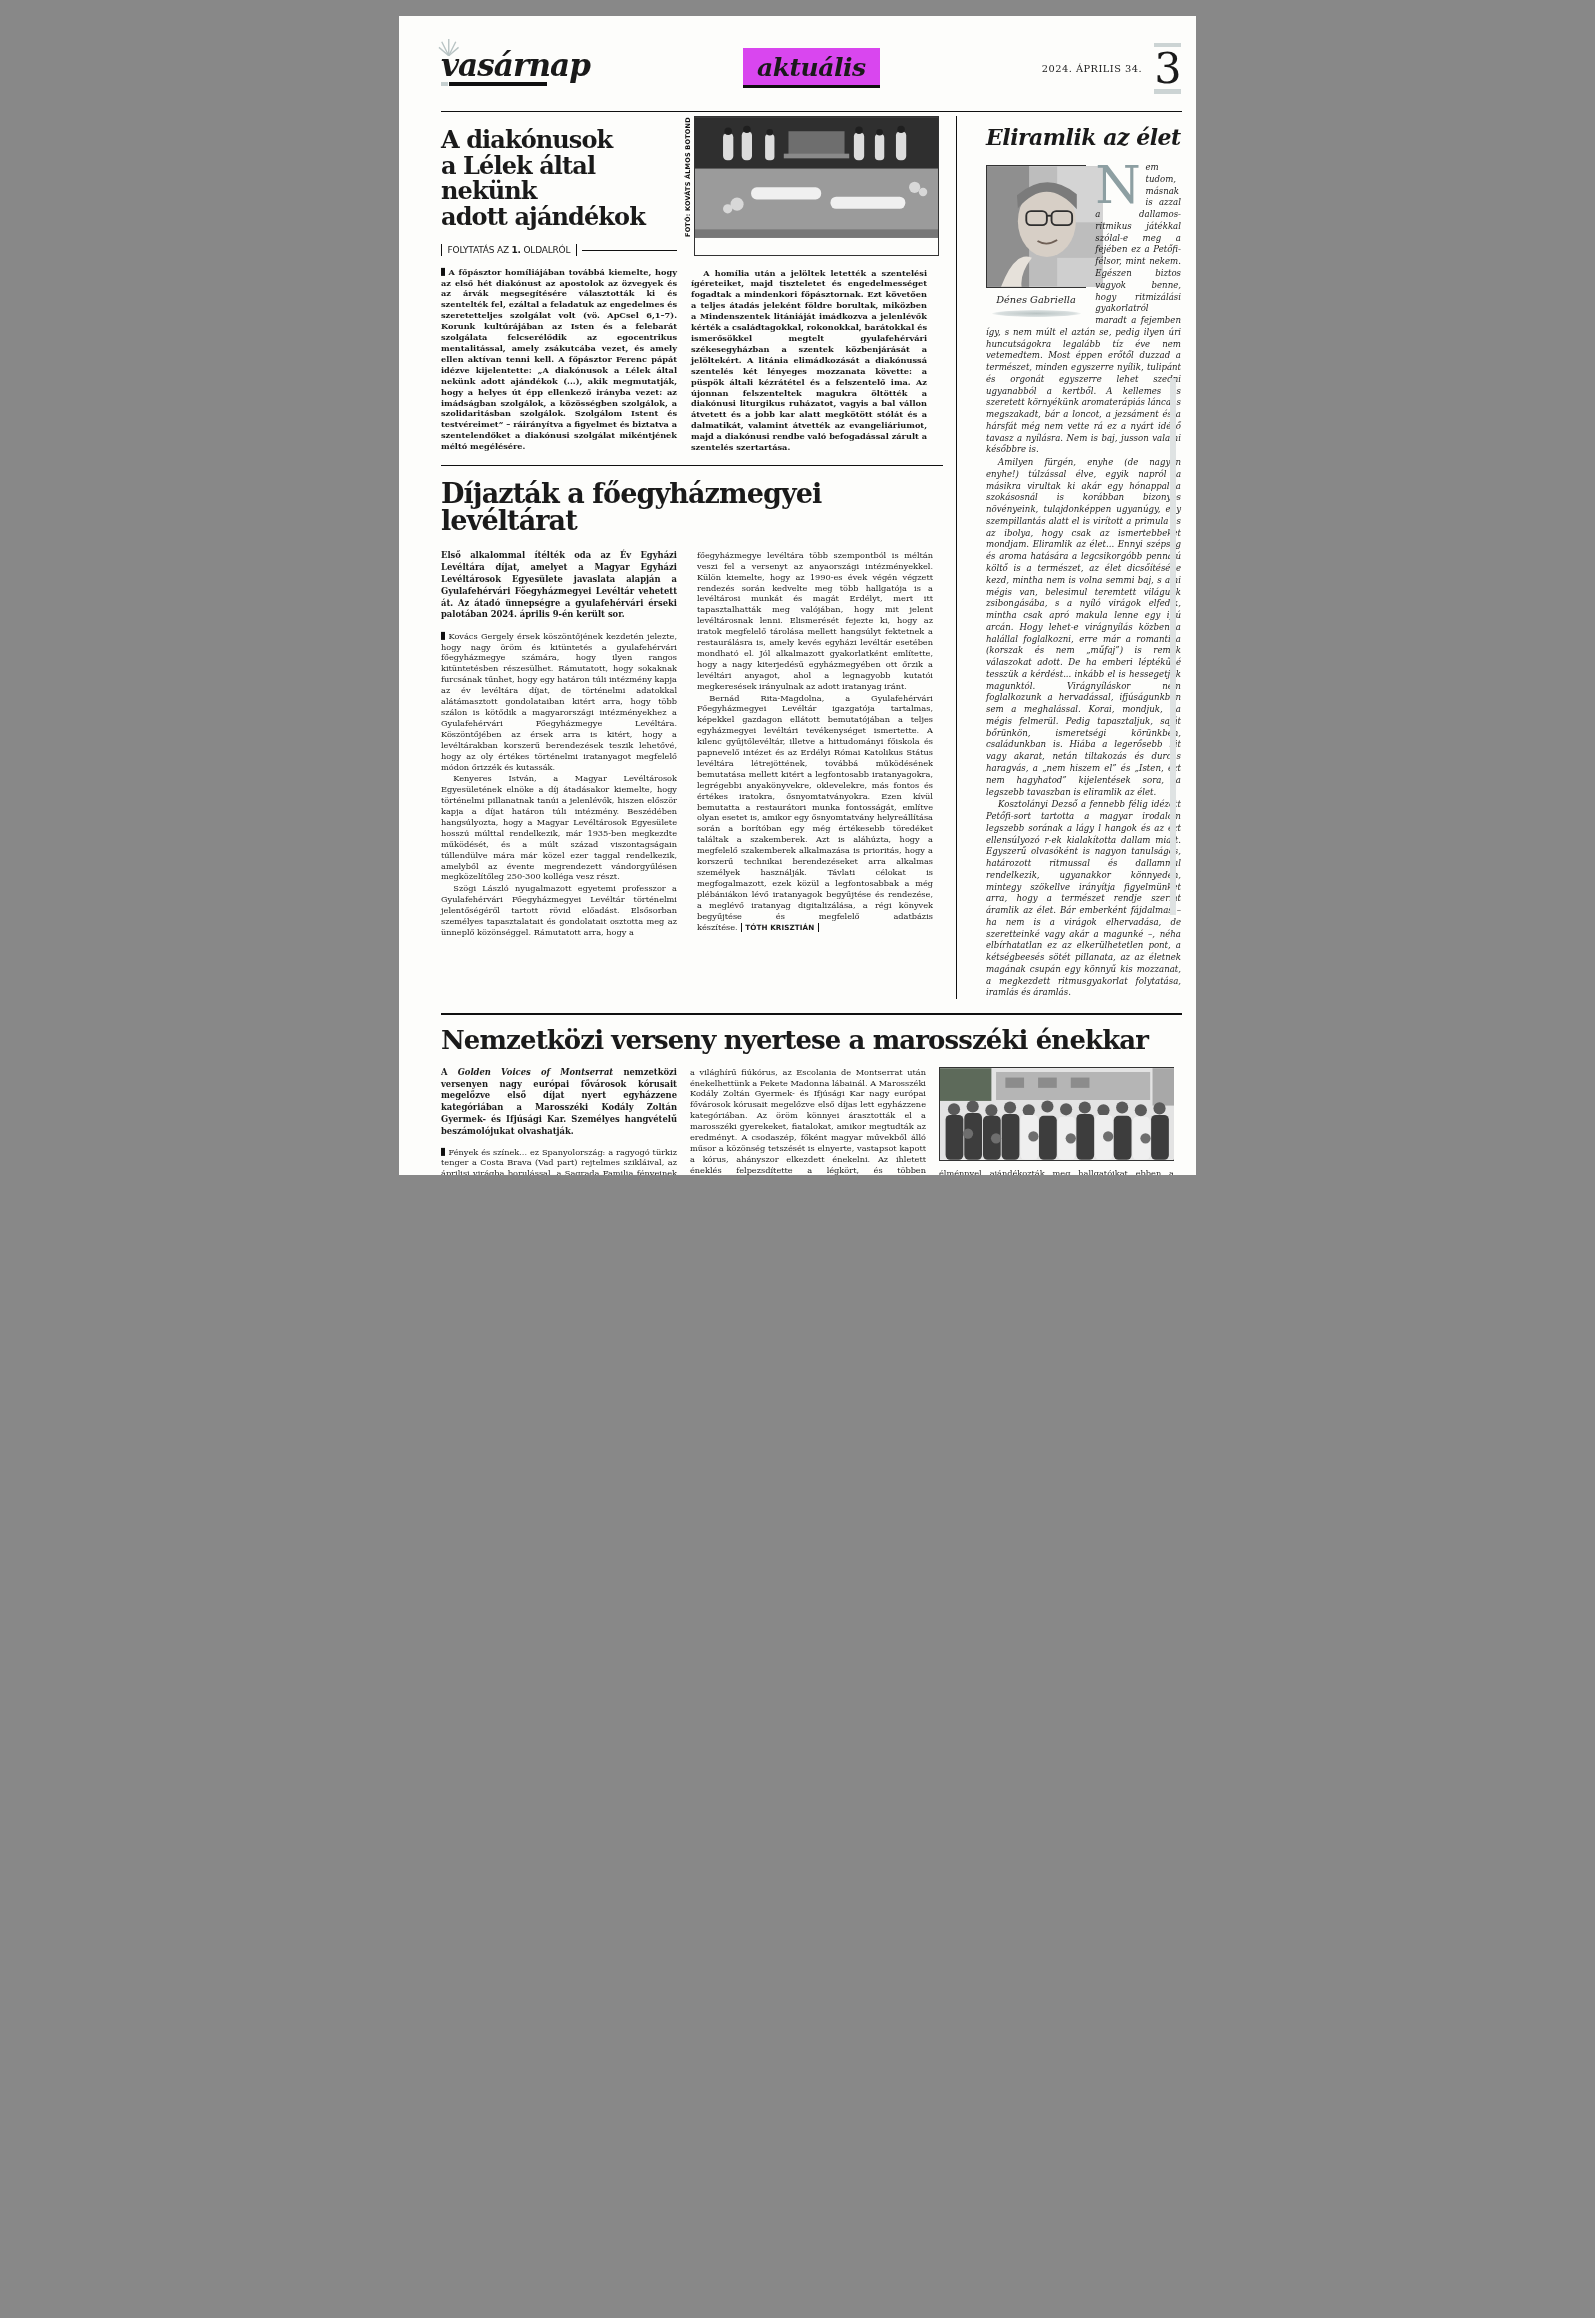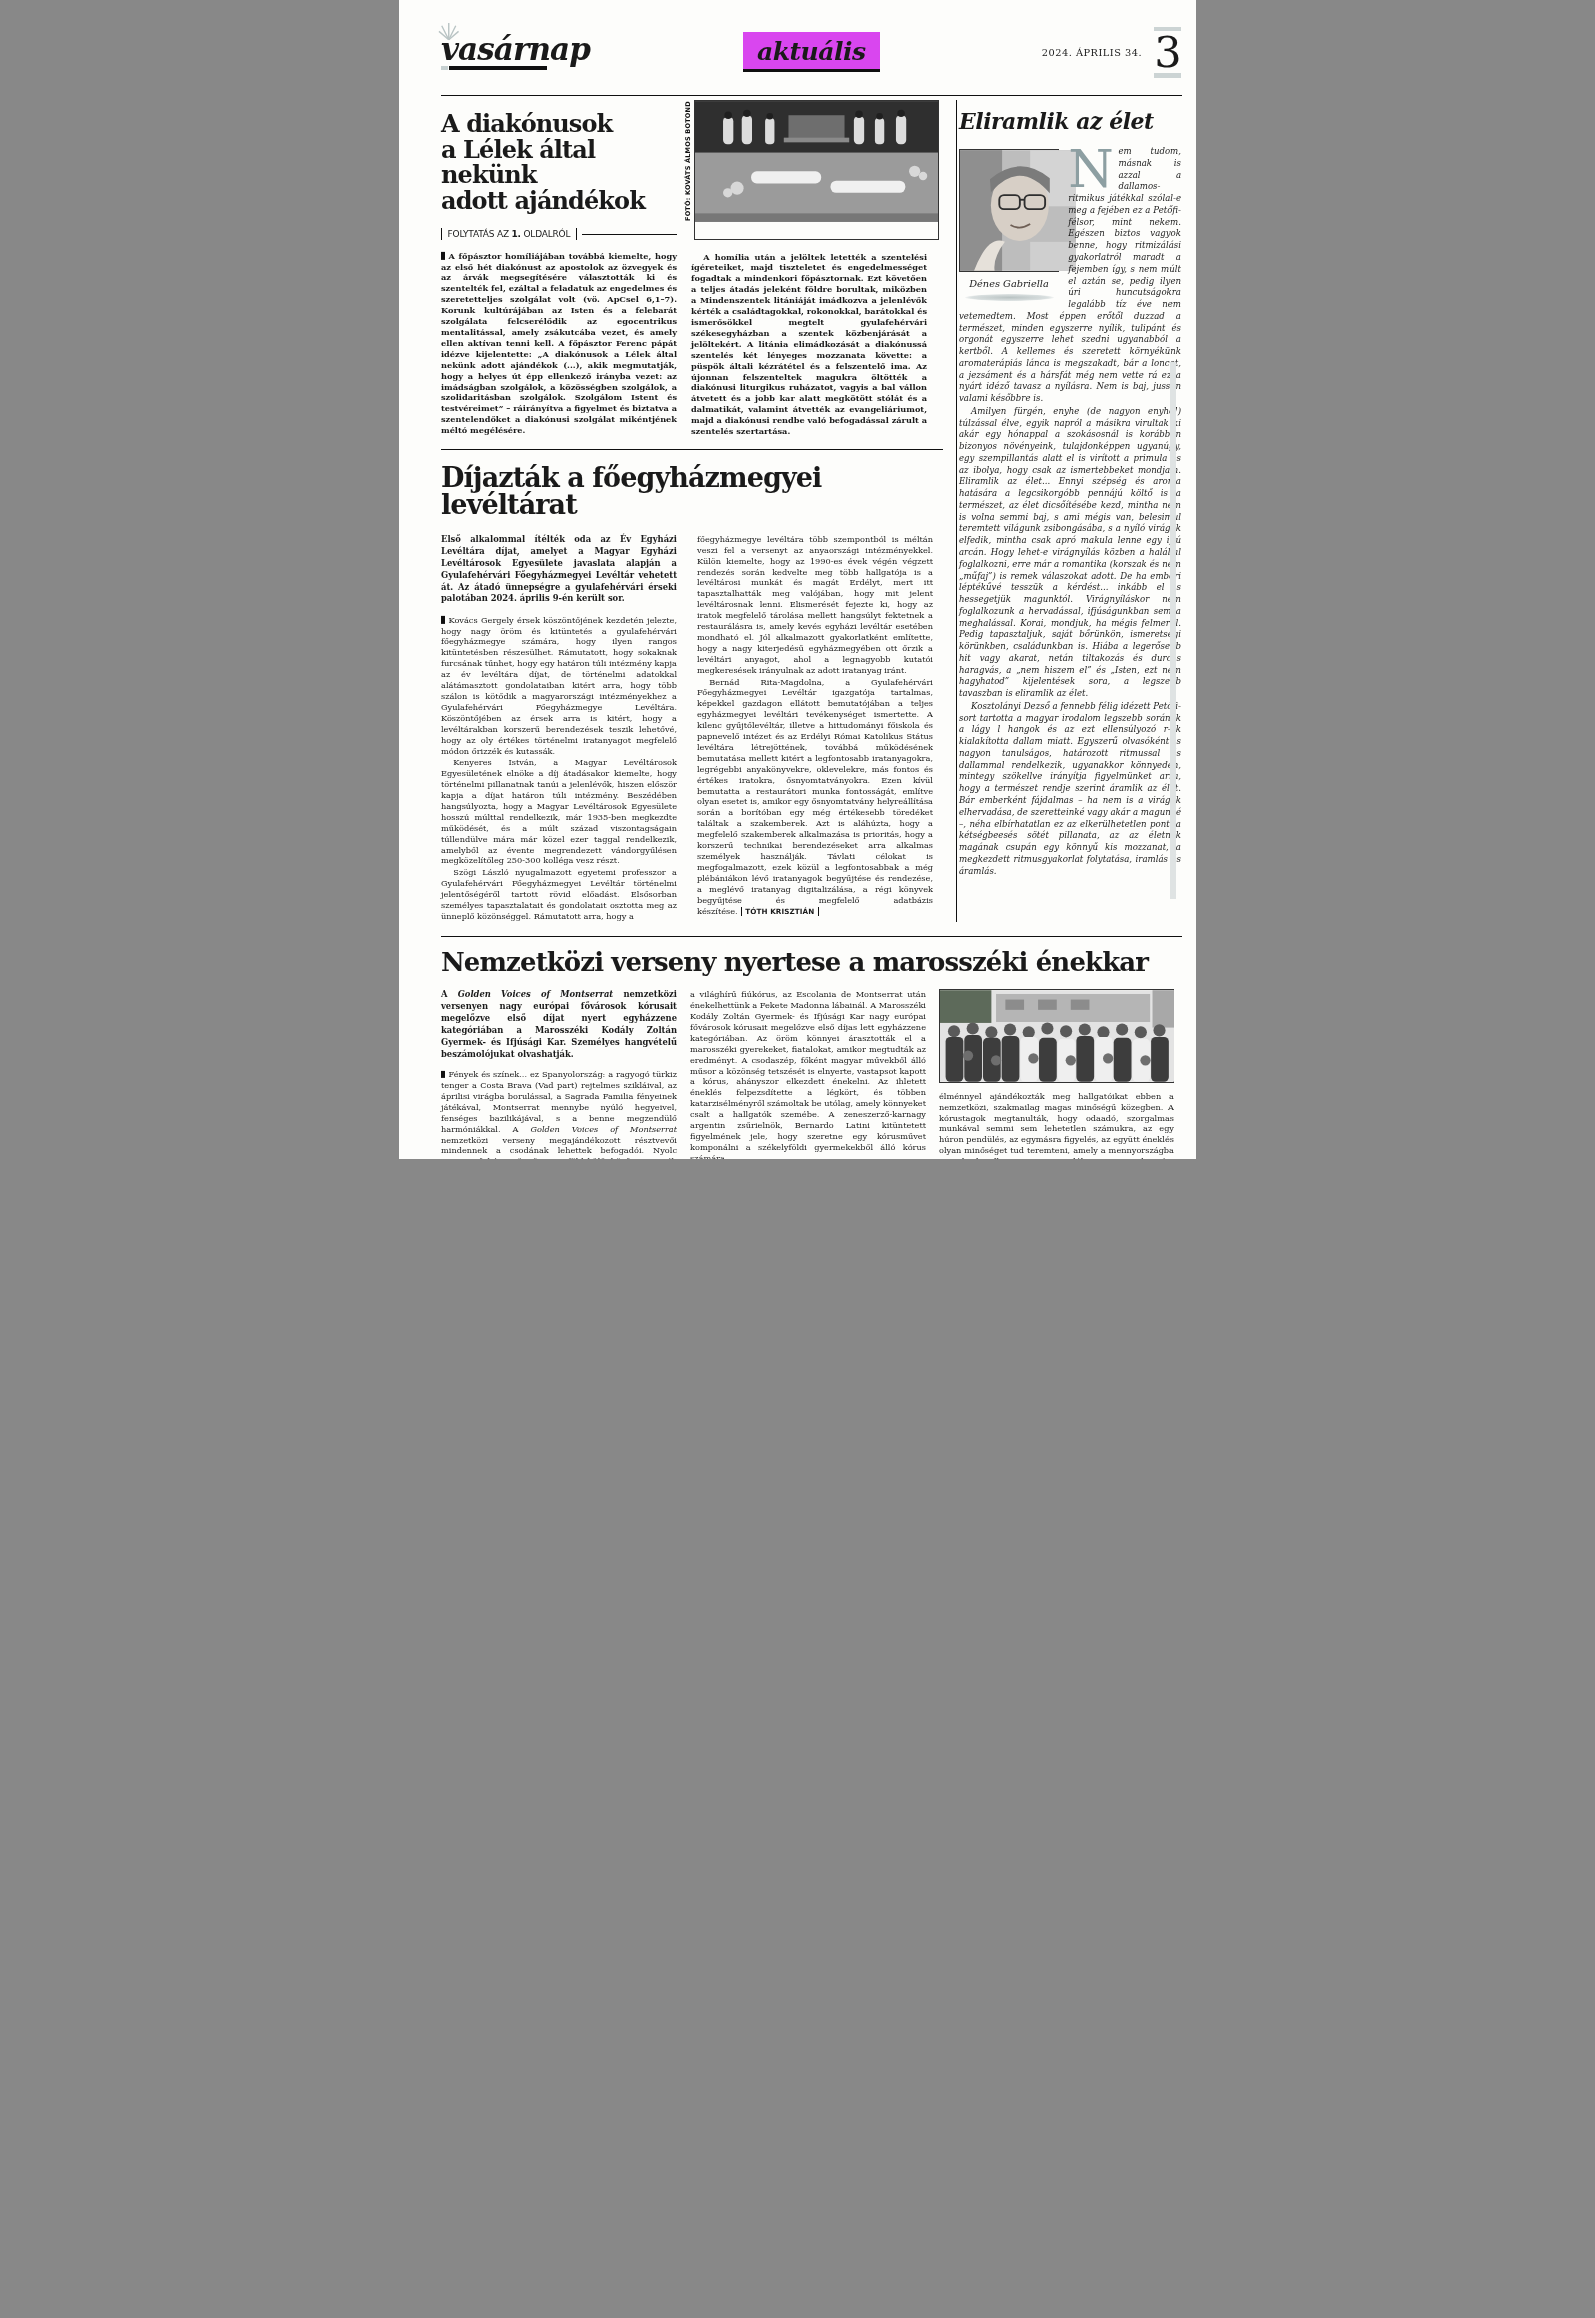--- a/index.html
+++ b/index.html
@@ -1,20 +1,20 @@
 <!DOCTYPE html>
 <html lang="hu" style="font-size:7.5px"><head>
 <meta charset="utf-8">
 <style>
   * { margin:0; padding:0; box-sizing:border-box; }
   html,body { background:#888; }
   .page {
     position:relative;
     width:797px; height:1159px;
-    margin:0 auto;
+    margin:16px auto;
     background:#fdfdfb;
     color:#1a1a1a;
     font-family:"DejaVu Serif", serif;
     overflow:hidden;
     padding:14px 14.5px 0 42px;
   }
   
   .masthead{
     display:grid; grid-template-columns:1fr auto 1fr;
     align-items:center;
@@ -82,21 +82,21 @@
   }
   .a3-cols{ display:grid; grid-template-columns:236px 236px; column-gap:20px; }
   .lead{ font-weight:700; font-size:8.4px; line-height:1.42; text-align:justify; margin-bottom:9.3px;}
   .byline{
     font-family:"DejaVu Sans", sans-serif; font-weight:700; font-size:7.2px;
     letter-spacing:0.1px; white-space:nowrap;
     border-left:0.9px solid #101010; border-right:0.9px solid #101010;
     padding:0 3.7px; margin-left:2.8px;
   }
   
-  .opinion{ border-left:0.9px solid #101010; padding-left:2px; position:relative; }
+  .opinion{ border-left:0.9px solid #101010; padding-left:29px; position:relative; }
   .headline2{
     font-style:italic; font-weight:700; font-size:22px;
     letter-spacing:-0.5px; margin:8.4px 0 12px;
   }
   .op-photo{ float:left; width:100px; margin:2.8px 9.3px 1.9px 0; }
   .op-caption{ font-style:italic; font-size:9.8px; text-align:center; margin-top:6.5px; }
   .op-shadow{
     width:89px; height:7px; margin:4.7px auto 0;
     background:#c4cccc; border-radius:50%;
     background:radial-gradient(ellipse at center,#b9c3c3 0%, #d9dfdf 60%, rgba(255,255,255,0) 75%);

